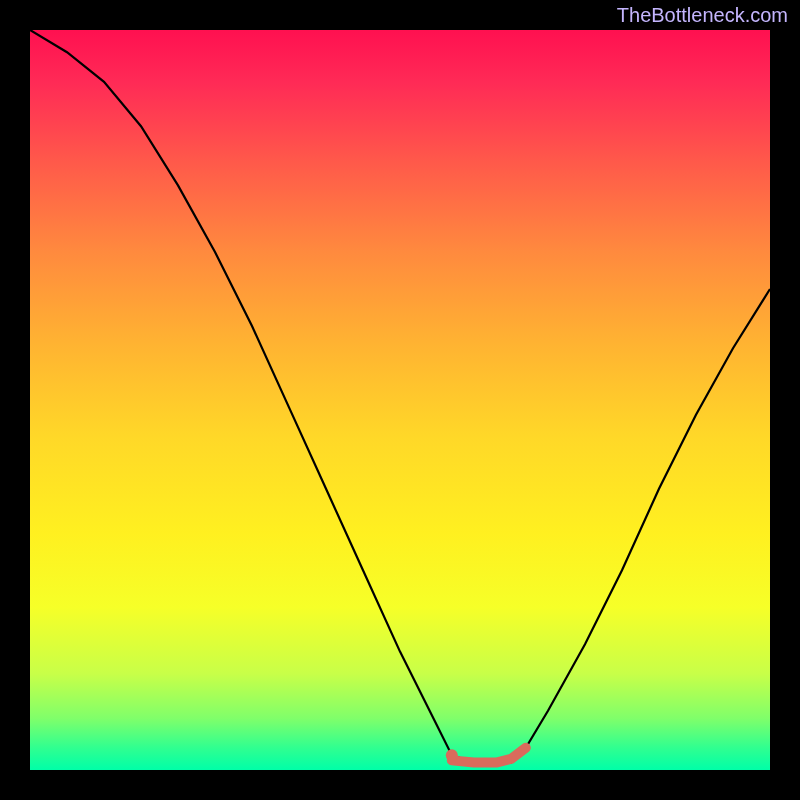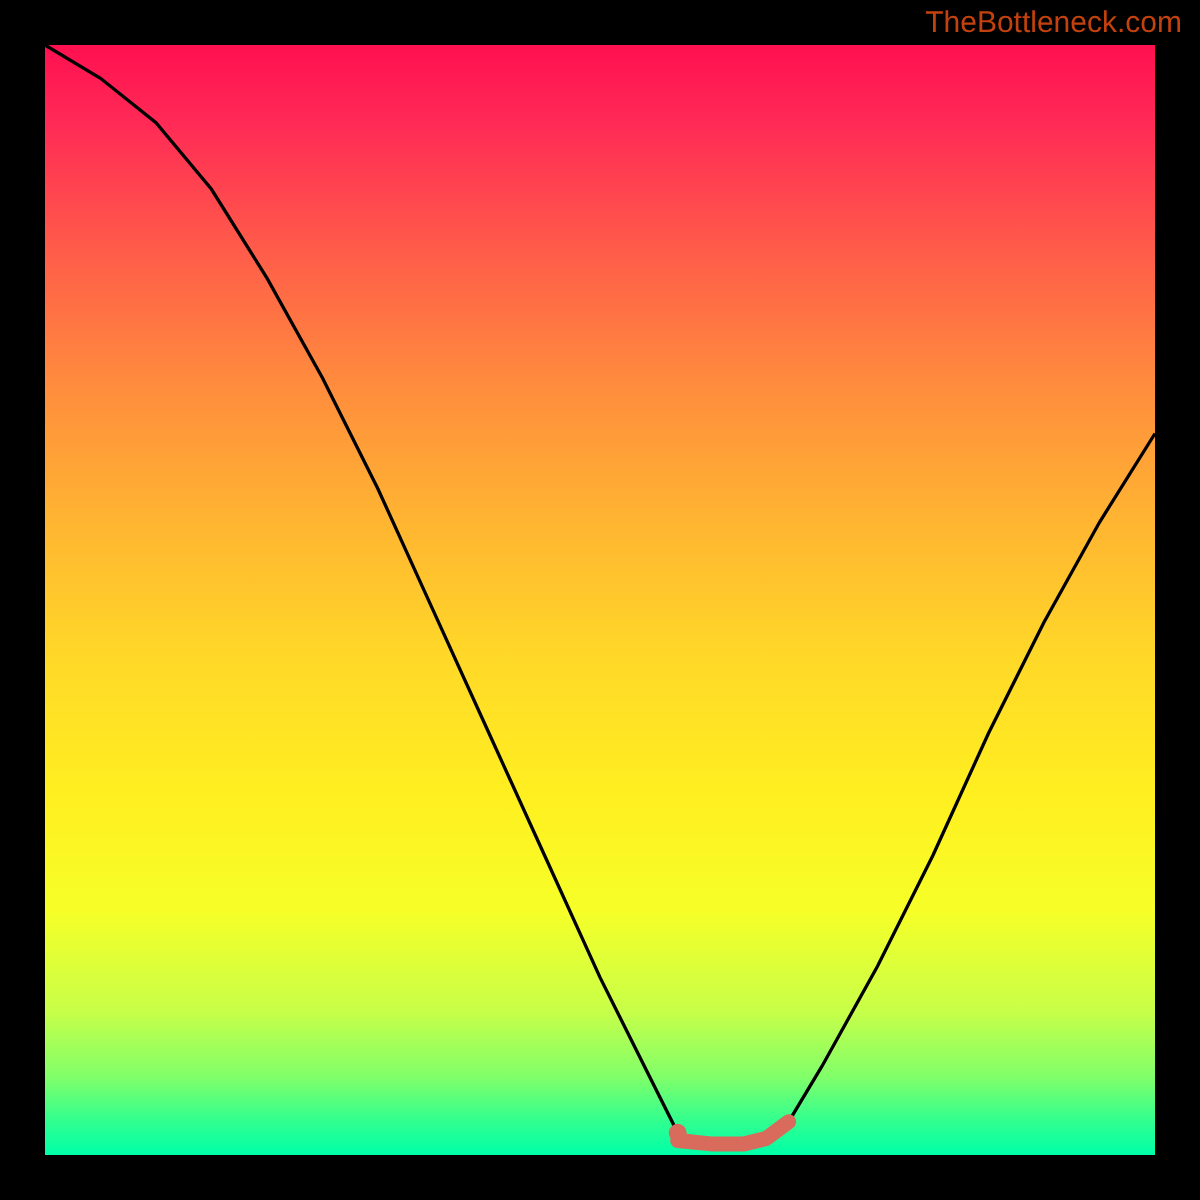--- a/index.html
+++ b/index.html
@@ -8,21 +8,21 @@
     background: #000;
     width: 800px;
     height: 800px;
     position: relative;
     font-family: Arial, sans-serif;
   }
   .watermark {
     position: absolute;
     top: 4px;
     right: 12px;
-    color: #c2410c;
+    color: #c4b5fd;
     font-size: 20px;
     font-weight: normal;
     z-index: 10;
   }
   .plot-area {
     position: absolute;
     left: 30px;
     top: 30px;
     width: 740px;
     height: 740px;

